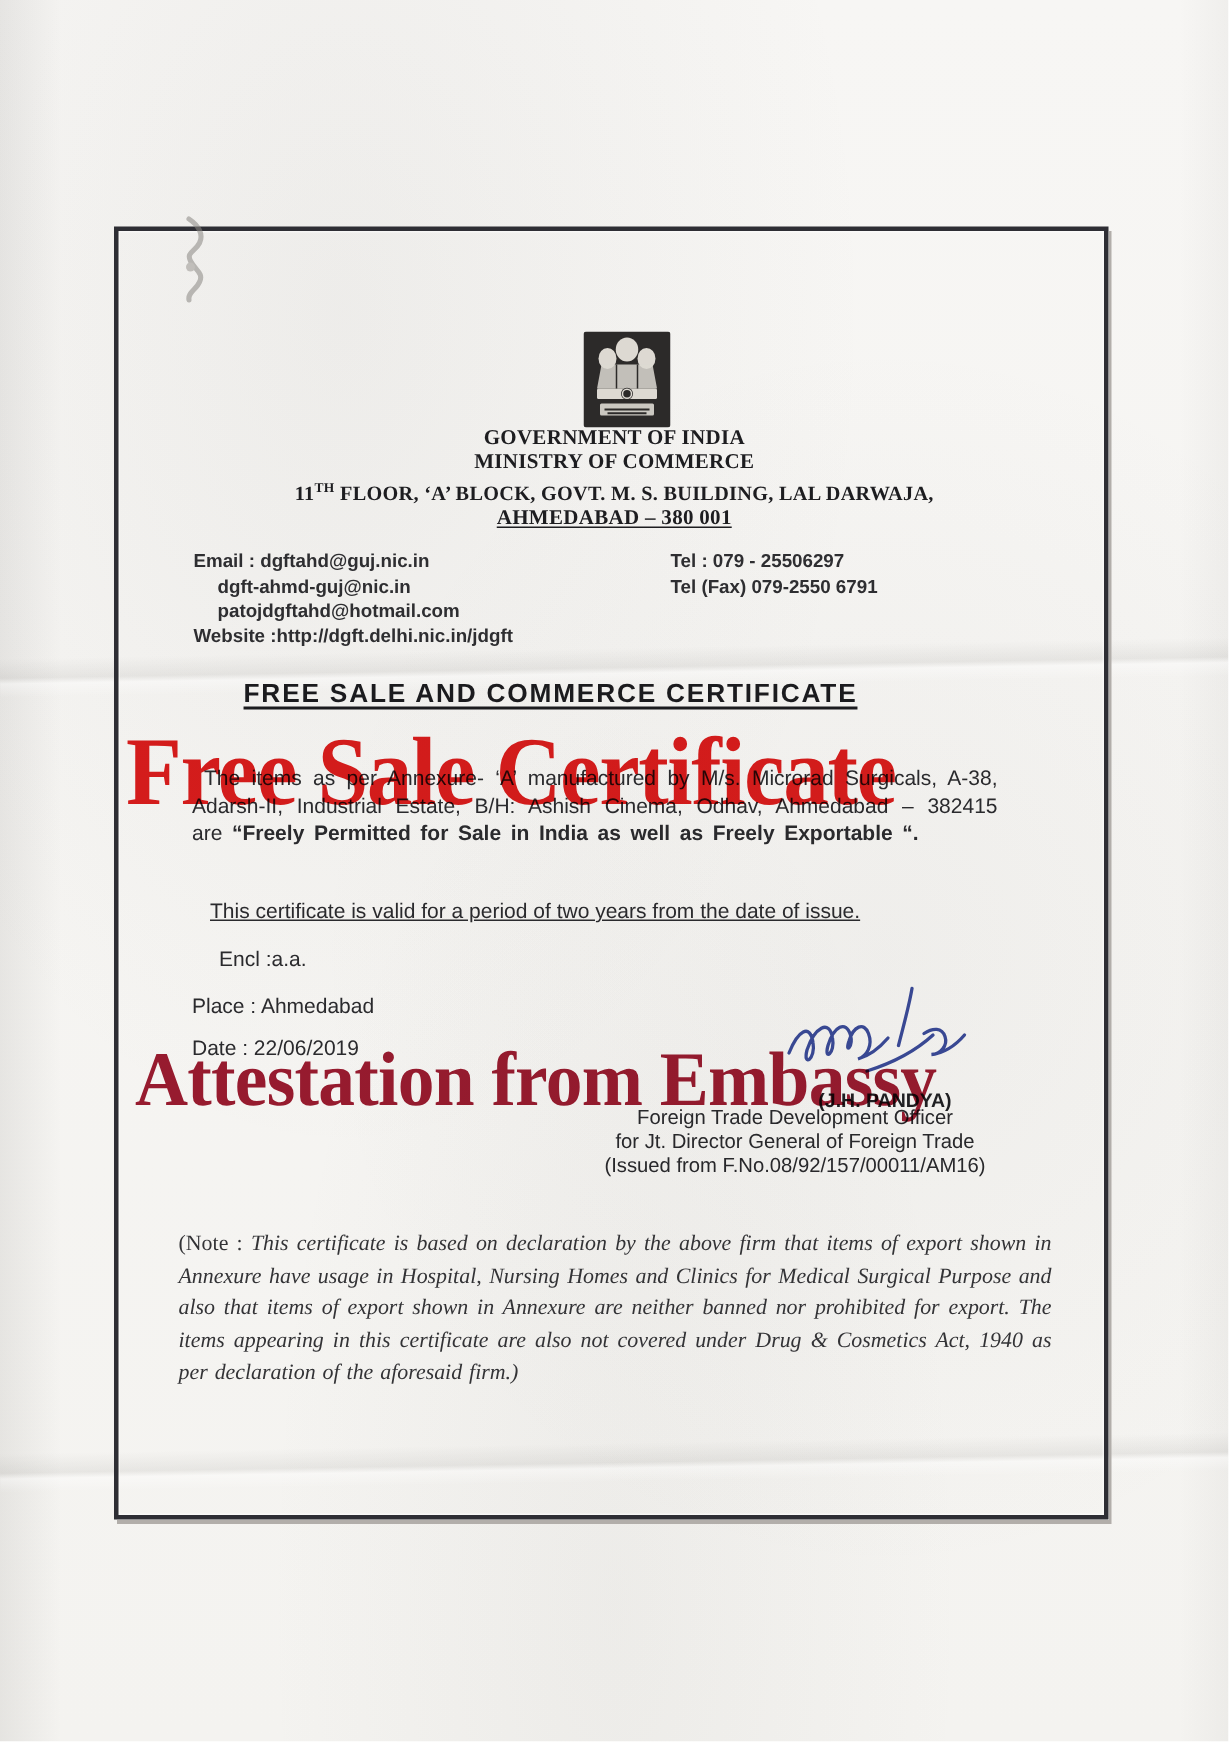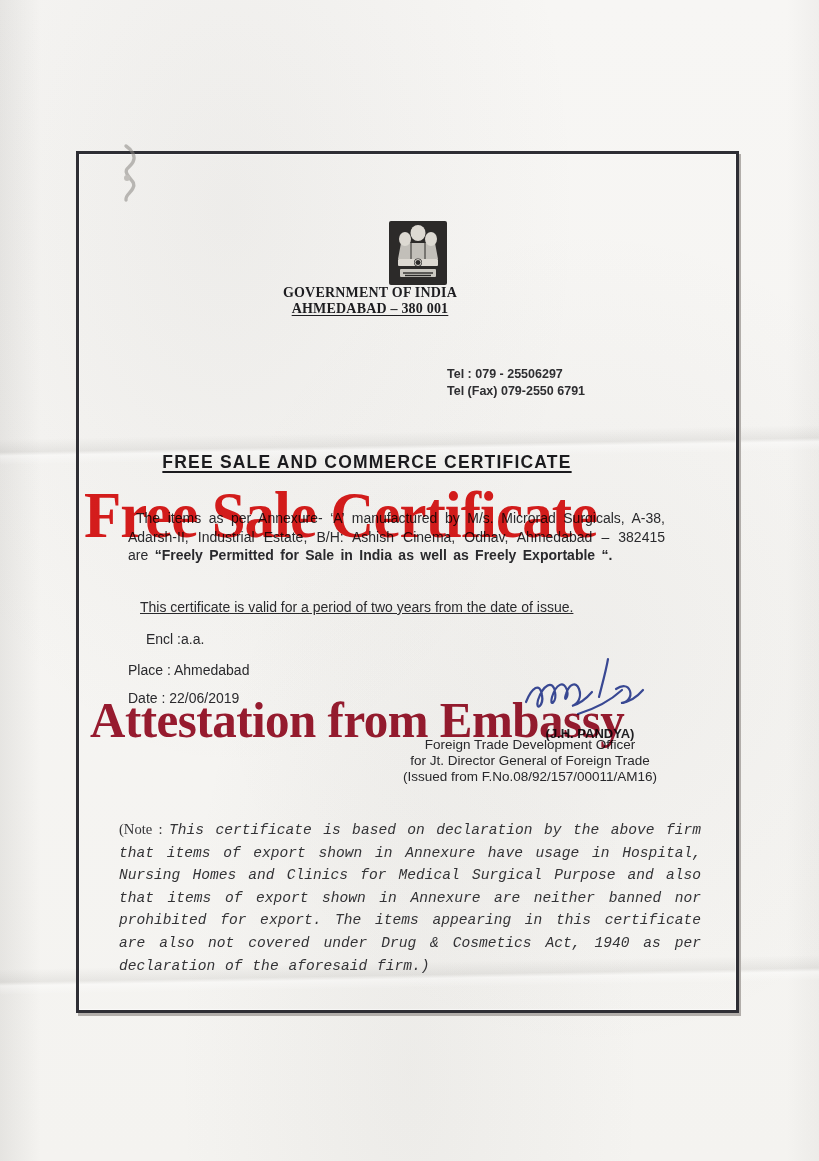--- a/index.html
+++ b/index.html
@@ -24,21 +24,21 @@
     transform:rotate(-1deg);
   }
   .frame{
     position:absolute;left:76px;top:151px;width:657px;height:856px;
     border:3px solid #2e2e34;
     box-shadow:2px 3px 0 #b2aeaa, inset 0 0 0 1px rgba(255,255,255,.5);
   }
   .abs{position:absolute;}
   .emblem{left:389px;top:221px;width:58px;height:64px;}
   .hdr{
-    left:0;top:285px;width:740px;text-align:center;
+    left:0;top:285px;width:819px;text-align:center;
     font-family:"Liberation Serif", serif;font-weight:bold;color:#1d1d20;
     font-size:14px;line-height:16.2px;letter-spacing:.2px;
   }
   .hdr .sm{font-size:13.5px;}
   .hdr sup{font-size:9px;}
   .hdr .u{text-decoration:underline;text-underline-offset:2px;}
   .contact{
     color:#2e2e31;font-weight:bold;font-size:12.5px;line-height:16.5px;
   }
   .c-left{left:129px;top:366px;}
@@ -69,21 +69,21 @@
   .officer{
     left:372px;top:737px;width:316px;text-align:center;
     font-size:13.5px;line-height:15.8px;color:#28282b;
   }
   .note{
     left:119px;top:819px;width:582px;
     font-family:"Liberation Serif", serif;font-size:14.6px;line-height:21.6px;
     color:#333336;text-align:justify;word-spacing:1px;
   }
   .note .lbl{font-style:normal;}
-  .note .txt{font-style:italic;font-family:Liberation Mono, monospace;}
+  .note .txt{font-style:italic;}
   .staple{left:112px;top:142px;width:40px;height:62px;opacity:.55;}
 </style>
 </head>
 <body>
 
 <div class="paper">
   <div class="wrinkle" style="top:432px"></div>
   <div class="wrinkle" style="top:962px"></div>
 
   <div class="frame abs"></div>
@@ -111,23 +111,31 @@
       <line x1="14" y1="50" x2="44" y2="50" stroke-width="0"></line>
     </g>
     <g stroke="#2c2a29" stroke-width="1.4">
         <line x1="14" y1="52" x2="44" y2="52"></line>
         <line x1="16" y1="54.5" x2="42" y2="54.5"></line>
       </g>
   </svg>
 
   <div class="abs hdr">
     <div>GOVERNMENT OF INDIA</div>
+    <div>MINISTRY OF COMMERCE</div>
+    <div class="sm"><span>11</span><sup>TH</sup><span> FLOOR, ‘A’ BLOCK, GOVT. M. S. BUILDING, LAL DARWAJA,</span></div>
     <div class="u">AHMEDABAD – 380 001</div>
   </div>
 
+  <div class="abs contact c-left">
+    <div>Email  : dgftahd@guj.nic.in</div>
+    <div class="ind">dgft-ahmd-guj@nic.in</div>
+    <div class="ind">patojdgftahd@hotmail.com</div>
+    <div>Website :http://dgft.delhi.nic.in/jdgft</div>
+  </div>
   <div class="abs contact c-right">
     <div>Tel : 079 - 25506297</div>
     <div>Tel (Fax) 079-2550 6791</div>
   </div>
 
   <div class="abs cert-title"><span>FREE SALE AND COMMERCE CERTIFICATE</span></div>
 
   <div class="abs bodytext para">
     <span>The items as per Annexure- ‘A’ manufactured by M/s. Microrad Surgicals, A-38, Adarsh-II, Industrial Estate, B/H: Ashish Cinema, Odhav, Ahmedabad – 382415 are </span><b>“Freely  Permitted for Sale in India as well as Freely Exportable “.</b>
   </div>

